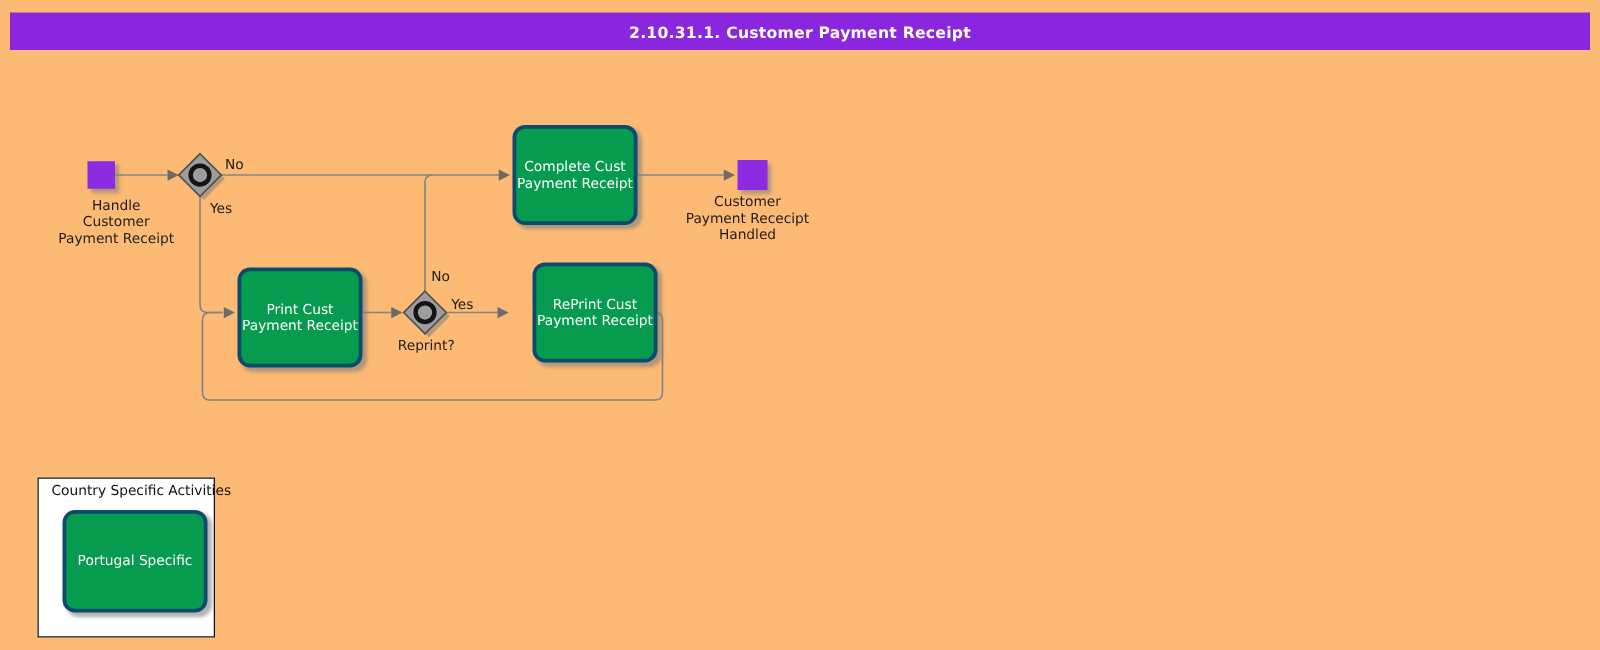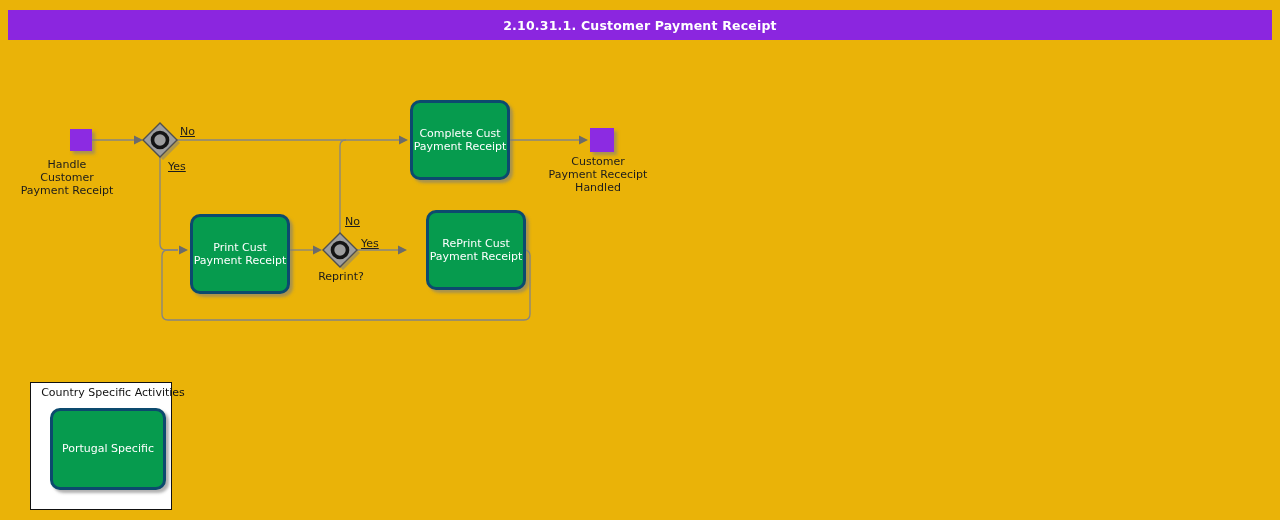--- a/index.html
+++ b/index.html
@@ -1,18 +1,18 @@
 <!DOCTYPE html>
 <html><head>
 <meta charset="utf-8">
 <style>
   * { margin: 0; padding: 0; box-sizing: border-box; }
   html, body { width: 1280px; height: 520px; background: #ffffff; overflow: hidden;
     font-family: "DejaVu Sans", "Liberation Sans", sans-serif; }
-  #stage { position: relative; width: 1280px; height: 520px; background: #eab308; }
+  #stage { position: relative; width: 1280px; height: 520px; background: #fdba74; }
 
   
   .title-bar {
     position: absolute; left: 8px; top: 10px; width: 1264px; height: 30px;
     background: #8b26df; color: #ffffff; display: flex; align-items: center; justify-content: center;
     font-size: 12.5px; font-weight: bold; letter-spacing: 0.2px;
   }
 
   
   svg.wires { position: absolute; left: 0; top: 0; width: 1280px; height: 520px; }
@@ -36,21 +36,21 @@
   .event-square {
     position: absolute; background: #8c2be2;
     box-shadow: 3px 3px 3px rgba(125,125,125,0.6);
   }
 
   
   .lbl {
     position: absolute; color: #1c1c1c; font-size: 11px; line-height: 13px;
     white-space: pre-line; text-align: center;
   }
-  .lbl.left { text-align: left; text-decoration: underline; }
+  .lbl.left { text-align: left; }
 
   
   .country-box {
     position: absolute; left: 30px; top: 382px; width: 142px; height: 128px;
     background: #ffffff; border: 1px solid #111111;
   }
   .country-title {
     position: absolute; left: 30px; top: 386px; width: 166px;
     text-align: center; font-size: 11px; color: #111;
   }
@@ -96,21 +96,21 @@
     </g>
 
     <g>
       <polygon class="gw-shadow" points="343,236 360,253 343,270 326,253"></polygon>
       <polygon class="gw" points="340,233 357,250 340,267 323,250"></polygon>
       <circle class="gw-ring" cx="340" cy="250" r="7.5"></circle>
     </g>
   </svg>
 
   <div class="event-square" style="left:70px; top:129px; width:22px; height:22px;"></div>
-  <div class="lbl" style="left:2px; top:158px; width:130px;">Handle
+  <div class="lbl" style="left:28px; top:158px; width:130px;">Handle
 Customer
 Payment Receipt</div>
 
   <div class="event-square" style="left:590px; top:128px; width:24px; height:24px;"></div>
   <div class="lbl" style="left:523px; top:155px; width:150px;">Customer
 Payment Rececipt
 Handled</div>
 
   <div class="task" style="left:410px; top:100px;">Complete Cust
 Payment Receipt</div>

